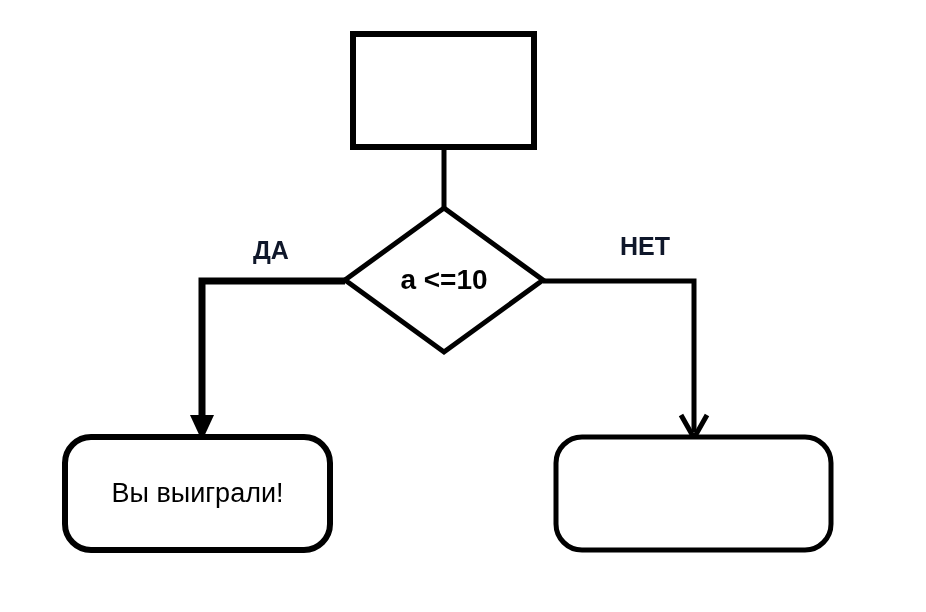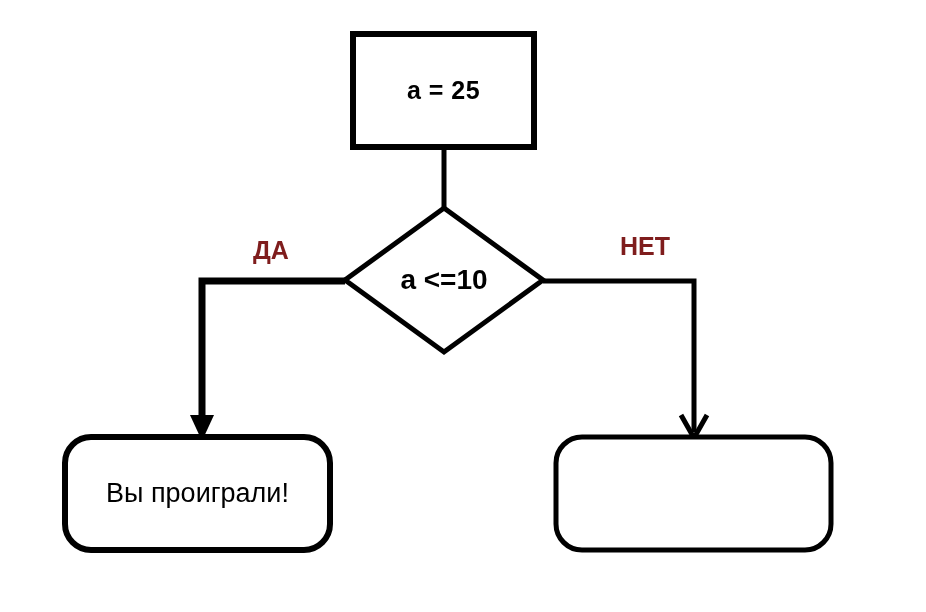--- a/index.html
+++ b/index.html
@@ -64,21 +64,21 @@
   .label-lose {
     left: 556px;
     top: 437px;
     width: 275px;
     height: 113px;
     font-size: 27px;
     font-weight: normal;
   }
   .edge-label {
     position: absolute;
-    color: #7f1d1d;
+    color: #0f172a;
     font-size: 25px;
     font-weight: bold;
     white-space: nowrap;
     pointer-events: none;
   }
   .label-yes {
     left: 253px;
     top: 236px;
   }
   .label-no {
@@ -104,24 +104,23 @@
 
     <rect x="353" y="34" width="181" height="113" fill="#ffffff" stroke="#000000" stroke-width="6"></rect>
 
     <polygon points="444,208 543,280 444,352 345,280" fill="#ffffff" stroke="#000000" stroke-width="5"></polygon>
 
     <rect x="65" y="437" width="265" height="113" rx="26" ry="26" fill="#ffffff" stroke="#000000" stroke-width="6"></rect>
 
     <rect x="556" y="437" width="275" height="113" rx="26" ry="26" fill="#ffffff" stroke="#000000" stroke-width="5"></rect>
   </svg>
 
-  <div class="node-label label-assign">a  = 25</div>
 
   <div class="node-label label-condition">a &lt;=10</div>
 
-  <div class="node-label label-win">Вы проиграли!</div>
+  <div class="node-label label-win">Вы выиграли!</div>
 
 
   <div class="edge-label label-yes">ДА</div>
 
   <div class="edge-label label-no">НЕТ</div>
 
 </div>
 
 </body></html>

